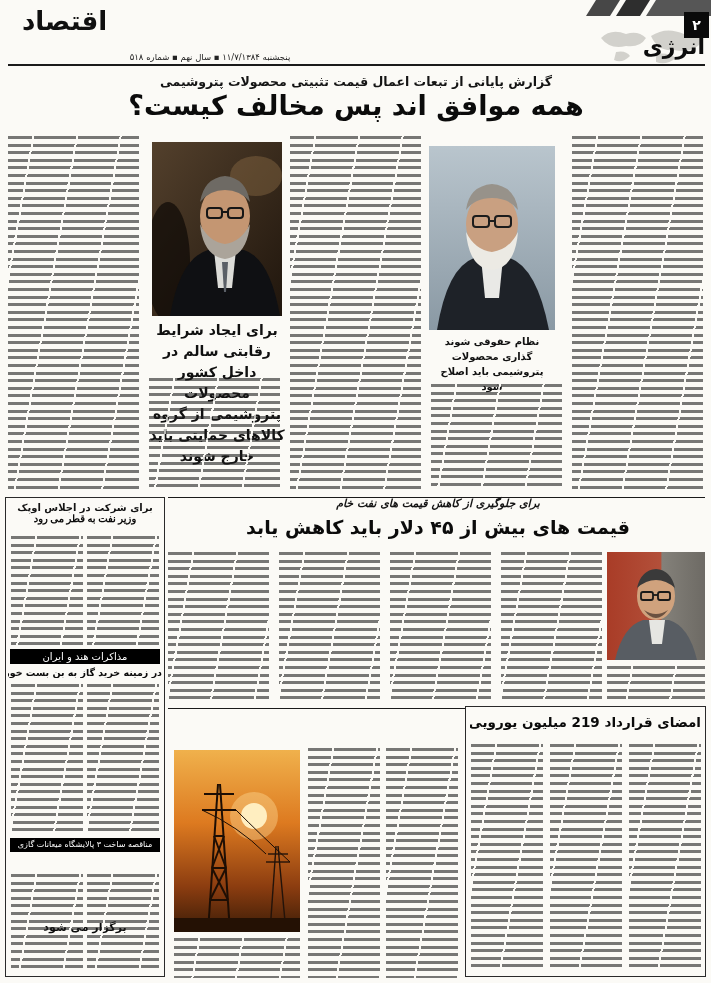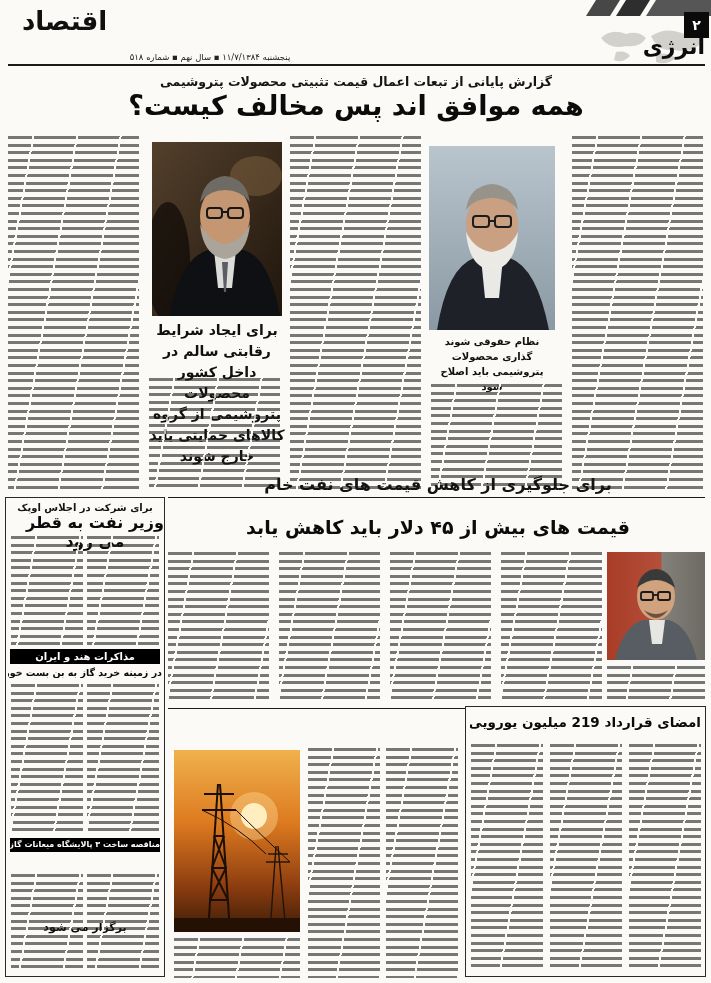--- a/index.html
+++ b/index.html
@@ -13,21 +13,21 @@
   
   .ft {
     background-image:
       repeating-linear-gradient(100deg, rgba(251,250,246,0) 0 24px, rgba(251,250,246,1) 24px 26px, rgba(251,250,246,0) 26px 43px),
       repeating-linear-gradient(to bottom, rgba(28,28,28,.82) 0 3px, rgba(28,28,28,0) 3px 7.6px);
     opacity:.72;
   }
   .hl { font-weight:800; text-align:center; color:#0b0b0b; line-height:1.2; }
   .kicker { font-weight:700; text-align:center; color:#141414; }
   .cap { font-weight:700; text-align:center; line-height:1.5; color:#101010; }
-  .bar { background:#000; color:#fff; font-weight:700; text-align:center; overflow:hidden; white-space:nowrap; }
+  .bar { background:#000; color:#fff; font-weight:400; text-align:center; overflow:hidden; white-space:nowrap; }
   .rule { background:#1a1a1a; }
   .box { border:1px solid #2a2a2a; background:#fbfaf6; }
   .photo { overflow:hidden; background:#888; }
   .photo svg { display:block; }
   .nowrap { white-space:nowrap; overflow:hidden; }
 </style>
 </head>
 <body>
 
 <div id="paper">
@@ -111,21 +111,21 @@
       <rect x="55" y="66" width="15" height="10" rx="3" fill="none" stroke="#161616" stroke-width="2"></rect>
       <rect x="76" y="66" width="15" height="10" rx="3" fill="none" stroke="#161616" stroke-width="2"></rect>
       <line x1="70" y1="70" x2="76" y2="70" stroke="#161616" stroke-width="2"></line>
     </svg>
   </div>
   <div class="abs cap" style="left:147px;top:320px;width:140px;font-size:14px;">برای ایجاد شرایط رقابتی سالم در داخل کشور محصولات پتروشیمی از گروه کالاهای حمایتی باید خارج شوند</div>
   <div class="abs ft" style="left:149px;top:378px;width:131px;height:112px;"></div>
 
   <div class="abs rule" style="left:168px;top:497px;width:537px;height:1px;"></div>
 
-  <div class="abs kicker" style="left:238px;top:475px;width:400px;font-size:16px;">برای جلوگیری از کاهش قیمت های نفت خام</div>
+  <div class="abs kicker" style="left:238px;top:497px;width:400px;font-size:11px;font-style:italic;">برای جلوگیری از کاهش قیمت های نفت خام</div>
   <div class="abs hl" style="left:188px;top:516px;width:500px;font-size:19px;">قیمت های بیش از ۴۵ دلار باید کاهش یابد</div>
 
   <div class="abs photo" style="left:607px;top:552px;width:98px;height:108px;">
     <svg width="98" height="108" viewBox="0 0 98 108">
       <defs>
         <linearGradient id="gO" x1="0" y1="0" x2="1" y2="0">
           <stop offset="0" stop-color="#a93c27"></stop>
             <stop offset=".55" stop-color="#b3503a"></stop>
             <stop offset=".56" stop-color="#84817a"></stop>
             <stop offset="1" stop-color="#6d6a64"></stop>
@@ -146,21 +146,21 @@
 
   <div class="abs ft" style="left:501px;top:552px;width:101px;height:152px;"></div>
   <div class="abs ft" style="left:390px;top:552px;width:101px;height:152px;"></div>
   <div class="abs ft" style="left:279px;top:552px;width:101px;height:152px;"></div>
   <div class="abs ft" style="left:168px;top:552px;width:101px;height:152px;"></div>
 
   <div class="abs rule" style="left:168px;top:708px;width:537px;height:1px;"></div>
 
   <div class="abs box" style="left:5px;top:497px;width:160px;height:480px;"></div>
   <div class="abs kicker" style="left:10px;top:502px;width:150px;font-size:10px;">برای شرکت در اجلاس اوپک</div>
-  <div class="abs hl" style="left:20px;top:513px;width:150px;font-size:16px;">وزیر نفت به قطر می رود</div>
+  <div class="abs hl" style="left:10px;top:513px;width:150px;font-size:10px;font-family:Liberation Serif, serif;">وزیر نفت به قطر می رود</div>
   <div class="abs ft" style="left:11px;top:536px;width:72px;height:110px;"></div>
   <div class="abs ft" style="left:87px;top:536px;width:72px;height:110px;"></div>
 
   <div class="abs bar" style="left:10px;top:649px;width:150px;height:15px;font-size:10px;line-height:15px;">مذاکرات هند و ایران</div>
   <div class="abs hl nowrap" style="left:8px;top:667px;width:154px;font-size:9.5px;">در زمینه خرید گاز به بن بست خورد</div>
   <div class="abs ft" style="left:11px;top:684px;width:72px;height:150px;"></div>
   <div class="abs ft" style="left:87px;top:684px;width:72px;height:150px;"></div>
 
   <div class="abs bar" style="left:10px;top:838px;width:150px;height:14px;font-size:8px;line-height:14px;">مناقصه ساخت ۳ پالایشگاه میعانات گازی</div>
   <div class="abs hl" style="left:10px;top:899px;width:150px;font-size:11px;margin-top:22px;">برگزار می شود</div>

